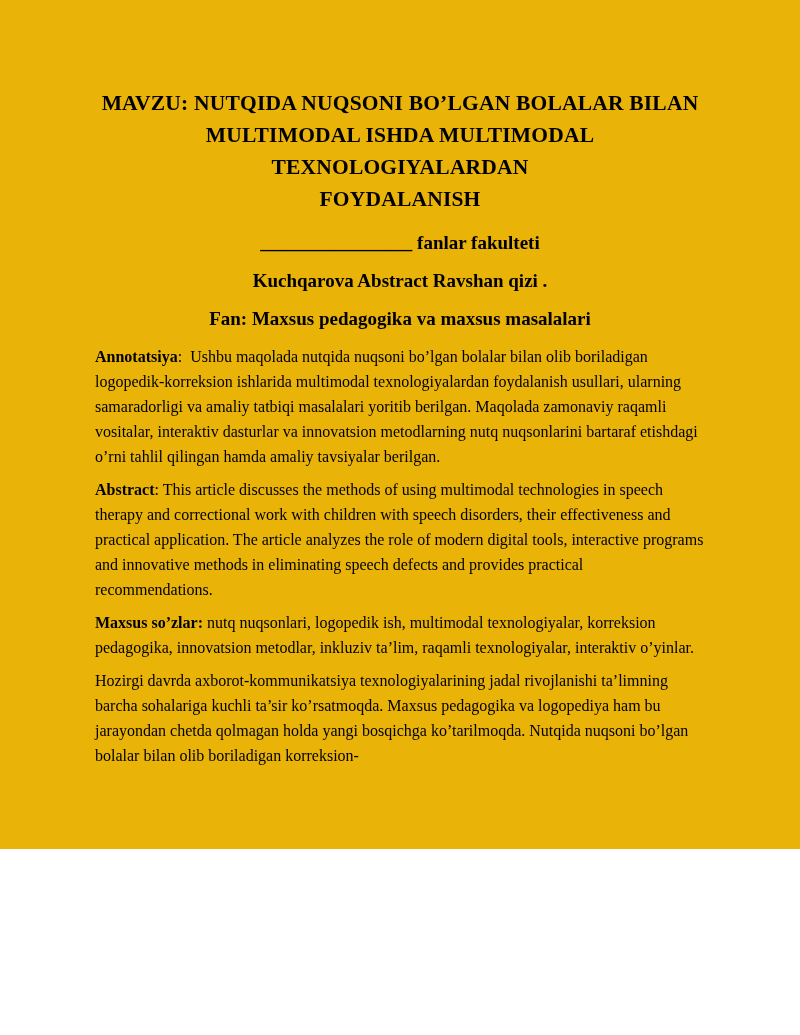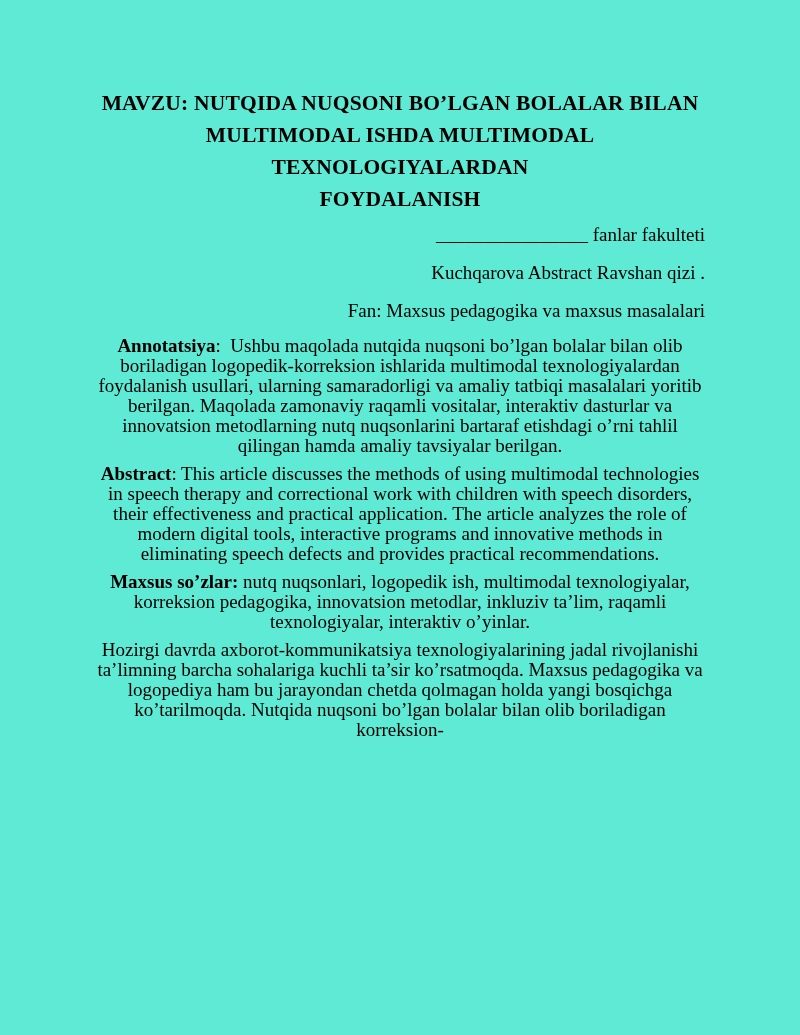--- a/index.html
+++ b/index.html
@@ -3,52 +3,52 @@
 <meta charset="utf-8">
 <style>
   html, body {
     margin: 0;
     padding: 0;
     background: #ffffff;
   }
   .page {
     position: relative;
     width: 800px;
-    height: 1035px;
+    height: 849px;
     box-sizing: border-box;
     padding: 87px 95px 0 95px;
-    background: #5eead4;
+    background: #eab308;
     color: #000000;
     font-family: "Liberation Serif", "DejaVu Serif", serif;
     overflow: hidden;
   }
   .doc-title {
     font-size: 21.5px;
     font-weight: 700;
     line-height: 32px;
     text-align: center;
     letter-spacing: 0.2px;
   }
   .title-line { display: block; }
   .header-block {
-    margin-top: 7px;
-    text-align: right;
-    font-weight: 400;
+    margin-top: 15px;
+    text-align: center;
+    font-weight: 700;
     font-size: 19px;
   }
   .header-line {
     line-height: 25px;
     margin-bottom: 13px;
     white-space: pre-wrap;
   }
   .para {
     margin: 8px 0 0 0;
-    font-size: 19px;
-    line-height: 20px;
-    text-align: center;
+    font-size: 16px;
+    line-height: 25px;
+    text-align: left;
   }
   .para .lead { font-weight: 700; }
   .para .sep { white-space: pre-wrap; }
 </style>
 </head>
 <body>
 
 <div class="page">
 
   <div class="doc-title">

